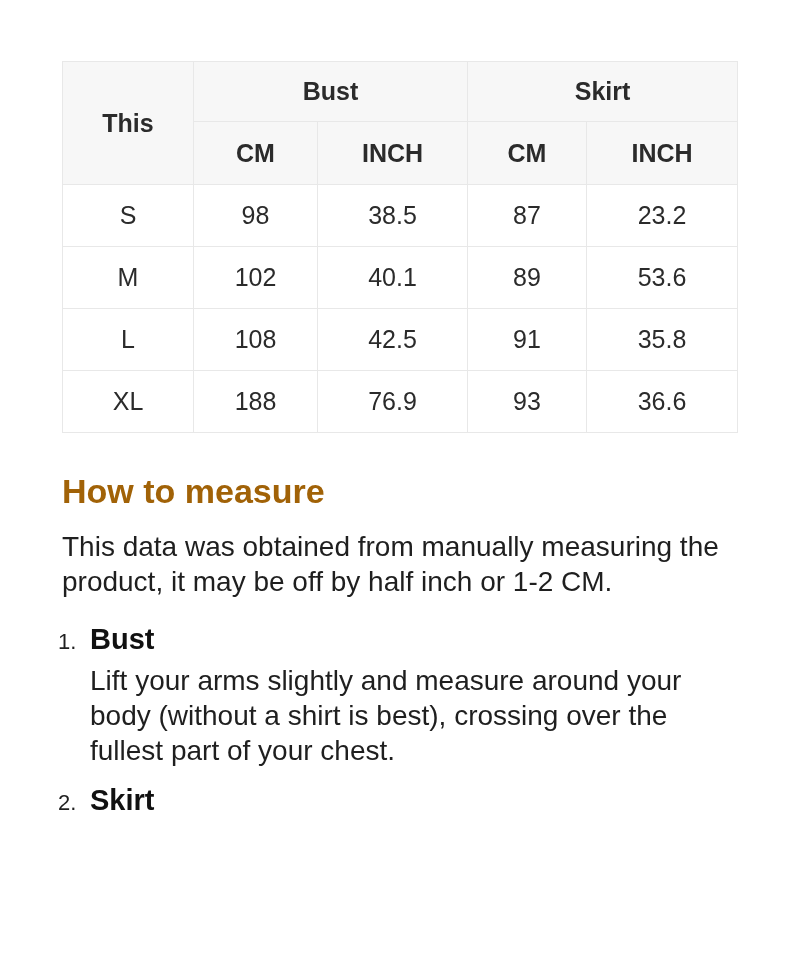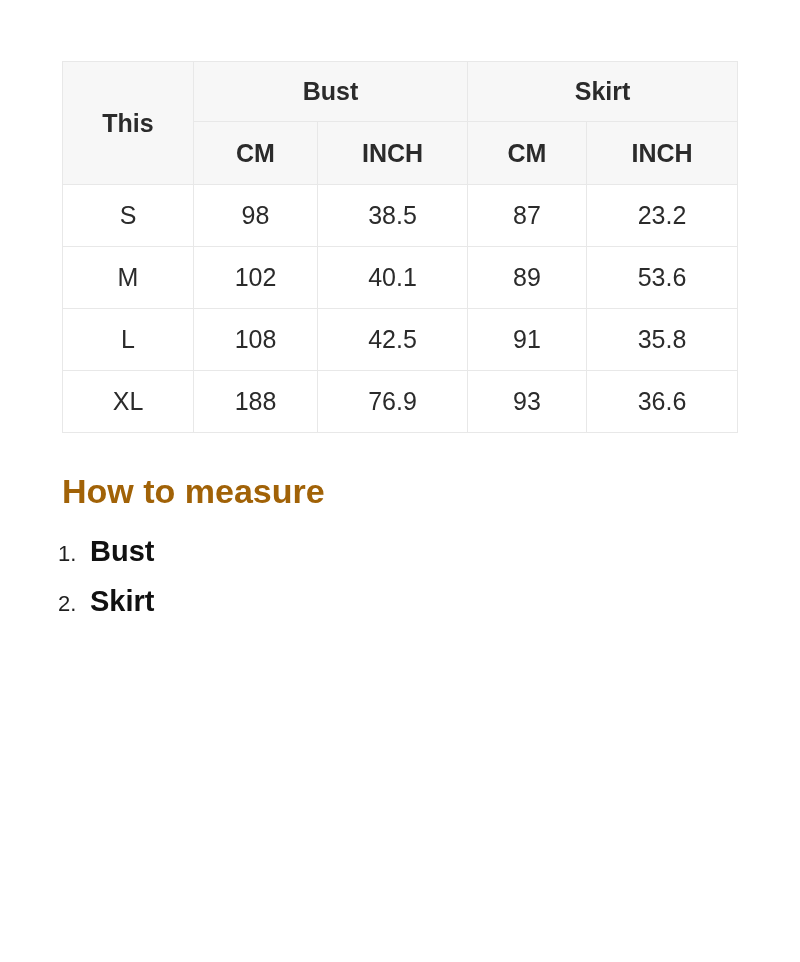--- a/index.html
+++ b/index.html
@@ -148,27 +148,29 @@
         <td>188</td>
         <td>76.9</td>
         <td>93</td>
         <td>36.6</td>
       </tr>
     </tbody>
   </table>
 
   <h2 class="htm-heading">How to measure</h2>
 
+  <p class="htm-intro">This data was obtained from manually measuring the product, it may be off by half inch or 1-2 CM.</p>
 
   <ol class="htm-steps">
     <li>
       <div class="li-head">
         <span class="li-num">1.</span>
         <span class="li-title">Bust</span>
       </div>
+      <p class="li-desc">Lift your arms slightly and measure around your body (without a shirt is best), crossing over the fullest part of your chest.</p>
     </li>
     <li>
       <div class="li-head">
         <span class="li-num">2.</span>
         <span class="li-title">Skirt</span>
       </div>
     </li>
   </ol>
 
 </div>

